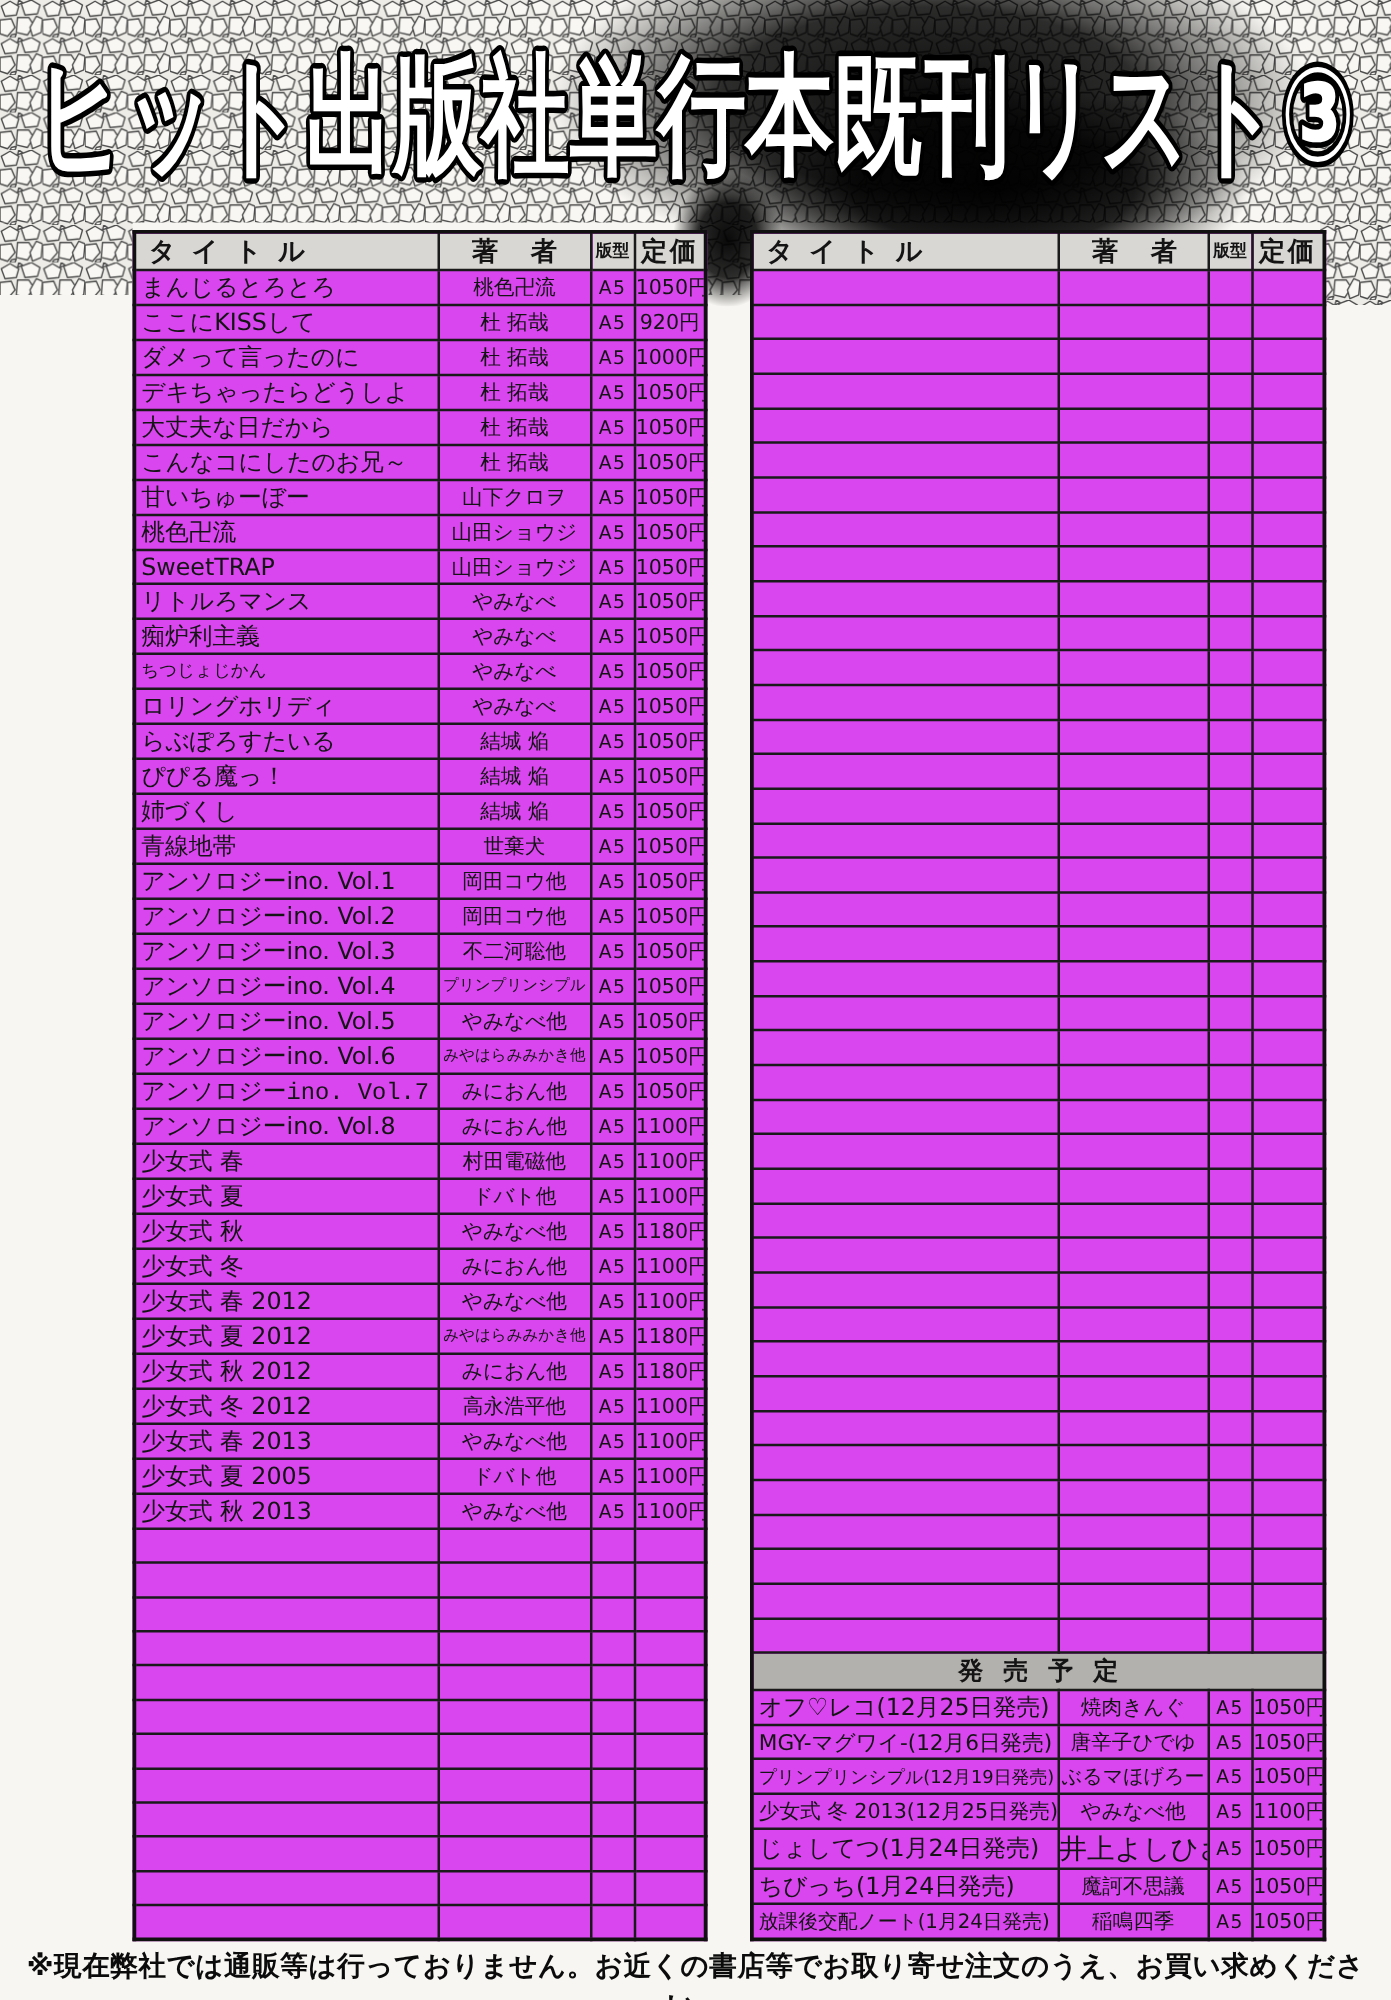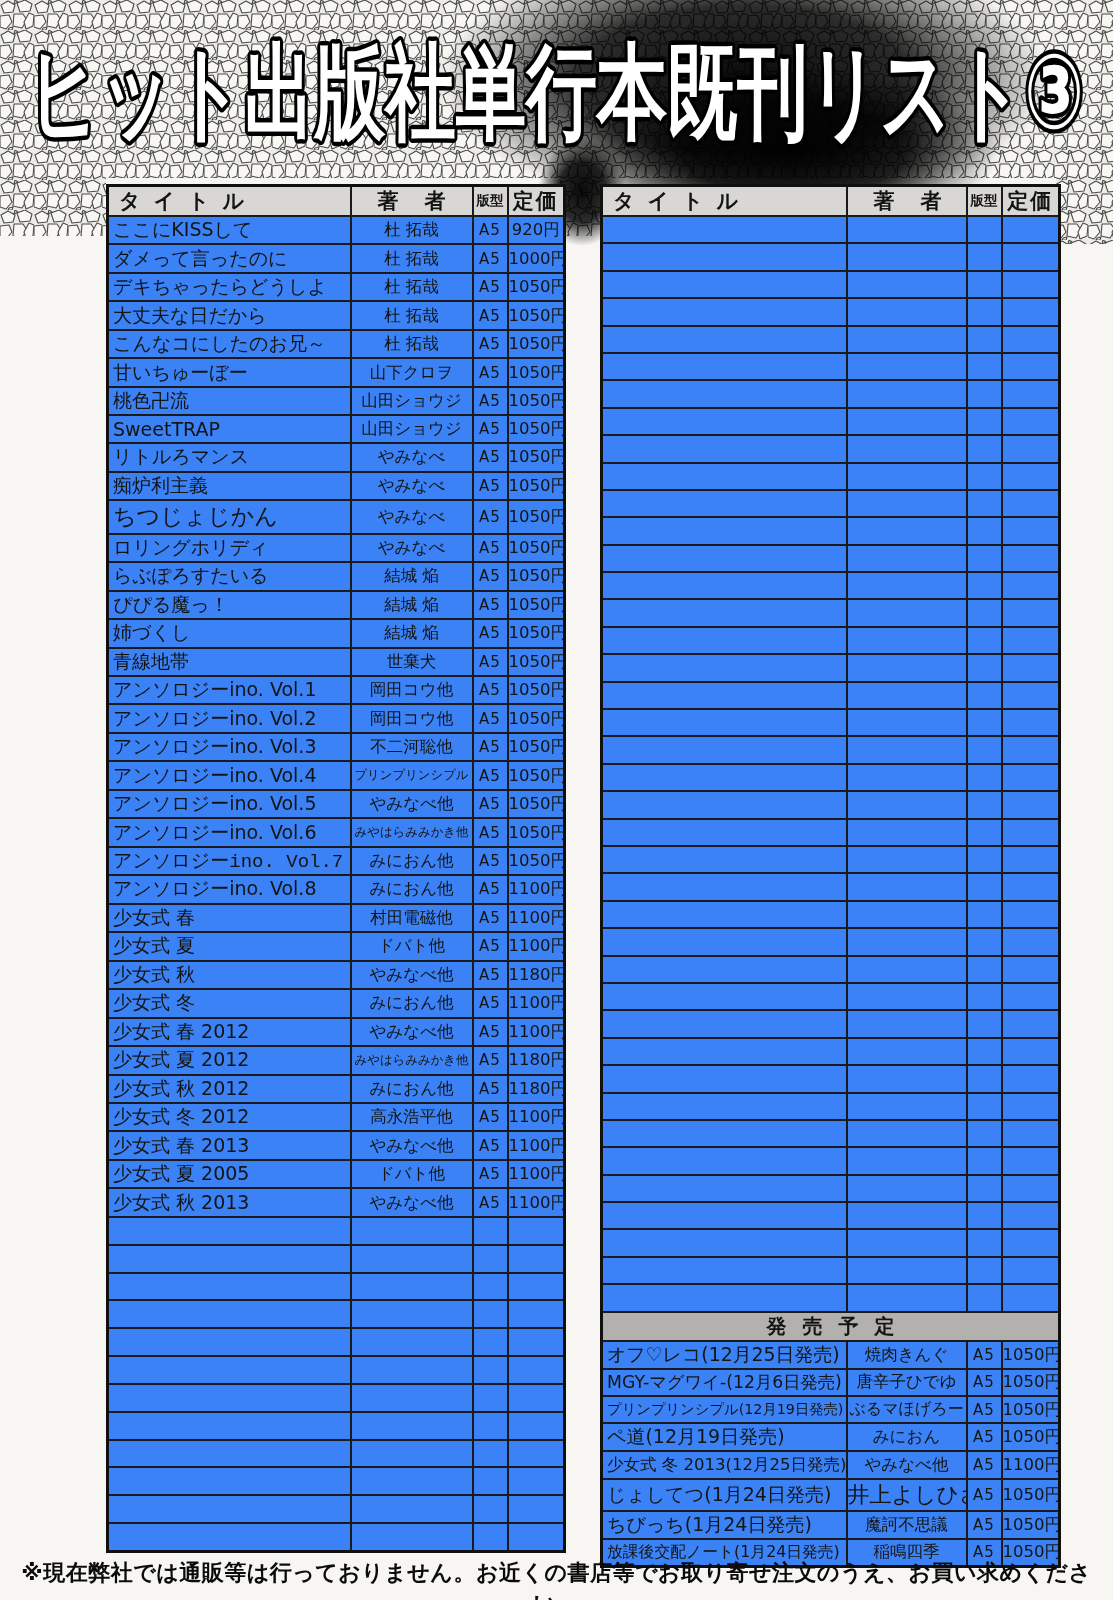--- a/index.html
+++ b/index.html
@@ -7,21 +7,21 @@
     position:relative;width:1113px;height:1600px;overflow:hidden;
     background:#f7f6f2;color:#141414;
     font-family:"DejaVu Sans","Liberation Sans",sans-serif;
   }
   .banner{position:absolute;top:0;left:0;}
   .banner text{font-family:"DejaVu Sans","Liberation Sans",sans-serif;}
 
   table.book-table{
     position:absolute;top:184px;height:1369px;
     border-collapse:collapse;table-layout:fixed;
-    background:#3b82f6;border:3px solid #101010;
+    background:#d946ef;border:3px solid #101010;
   }
   .left-table{left:106px;width:457px;}
   .right-table{left:600px;width:458px;}
   .book-table th,.book-table td{
     border:2px solid #1a1a1a;padding:0;overflow:hidden;
     white-space:nowrap;vertical-align:middle;
   }
   .book-table tr{height:27.4px;}
   .book-table thead tr{height:29px;}
   thead th{background:#d8d7d3;font-weight:bold;}
@@ -93,20 +93,26 @@
     <thead>
       <tr>
         <th class="c-title">タイトル</th>
         <th class="c-author">著者</th>
         <th class="c-format">版型</th>
         <th class="c-price">定価</th>
       </tr>
     </thead>
     <tbody id="left-body">
         <tr>
+          <td class="c-title" style="font-size: 19px;">まんじるとろとろ</td>
+          <td class="c-author" style="font-size: 16.5px;">桃色卍流</td>
+          <td class="c-format" style="font-size: 15px;">A5</td>
+          <td class="c-price" style="font-size: 16.5px;">1050円</td>
+        </tr>
+        <tr>
           <td class="c-title" style="font-size: 19px;">ここにKISSして</td>
           <td class="c-author" style="font-size: 16.5px;">杜 拓哉</td>
           <td class="c-format" style="font-size: 15px;">A5</td>
           <td class="c-price" style="font-size: 16.5px;">920円</td>
         </tr>
         <tr>
           <td class="c-title" style="font-size: 19px;">ダメって言ったのに</td>
           <td class="c-author" style="font-size: 16.5px;">杜 拓哉</td>
           <td class="c-format" style="font-size: 15px;">A5</td>
           <td class="c-price" style="font-size: 16.5px;">1000円</td>
@@ -153,21 +159,21 @@
           <td class="c-format" style="font-size: 15px;">A5</td>
           <td class="c-price" style="font-size: 16.5px;">1050円</td>
         </tr>
         <tr>
           <td class="c-title" style="font-size: 19px;">痴炉利主義</td>
           <td class="c-author" style="font-size: 16.5px;">やみなべ</td>
           <td class="c-format" style="font-size: 15px;">A5</td>
           <td class="c-price" style="font-size: 16.5px;">1050円</td>
         </tr>
         <tr>
-          <td class="c-title" style="font-size: 23px;">ちつじょじかん</td>
+          <td class="c-title" style="font-size: 14px;">ちつじょじかん</td>
           <td class="c-author" style="font-size: 16.5px;">やみなべ</td>
           <td class="c-format" style="font-size: 15px;">A5</td>
           <td class="c-price" style="font-size: 16.5px;">1050円</td>
         </tr>
         <tr>
           <td class="c-title" style="font-size: 19px;">ロリングホリディ</td>
           <td class="c-author" style="font-size: 16.5px;">やみなべ</td>
           <td class="c-format" style="font-size: 15px;">A5</td>
           <td class="c-price" style="font-size: 16.5px;">1050円</td>
         </tr>
@@ -655,26 +661,20 @@
           <td class="c-format" style="font-size: 15px;">A5</td>
           <td class="c-price" style="font-size: 16.5px;">1050円</td>
         </tr>
         <tr>
           <td class="c-title" style="font-size: 14.3px;">プリンプリンシプル(12月19日発売)</td>
           <td class="c-author" style="font-size: 16px;">ぶるマほげろー</td>
           <td class="c-format" style="font-size: 15px;">A5</td>
           <td class="c-price" style="font-size: 16.5px;">1050円</td>
         </tr>
         <tr>
-          <td class="c-title" style="font-size: 19px;">ペ道(12月19日発売)</td>
-          <td class="c-author" style="font-size: 16.5px;">みにおん</td>
-          <td class="c-format" style="font-size: 15px;">A5</td>
-          <td class="c-price" style="font-size: 16.5px;">1050円</td>
-        </tr>
-        <tr>
           <td class="c-title" style="font-size: 16.5px;">少女式 冬 2013(12月25日発売)</td>
           <td class="c-author" style="font-size: 16.5px;">やみなべ他</td>
           <td class="c-format" style="font-size: 15px;">A5</td>
           <td class="c-price" style="font-size: 16.5px;">1100円</td>
         </tr>
         <tr>
           <td class="c-title" style="font-size: 19px;">じょしてつ(1月24日発売)</td>
           <td class="c-author" style="font-size: 22px;">井上よしひさ</td>
           <td class="c-format" style="font-size: 15px;">A5</td>
           <td class="c-price" style="font-size: 16.5px;">1050円</td>

